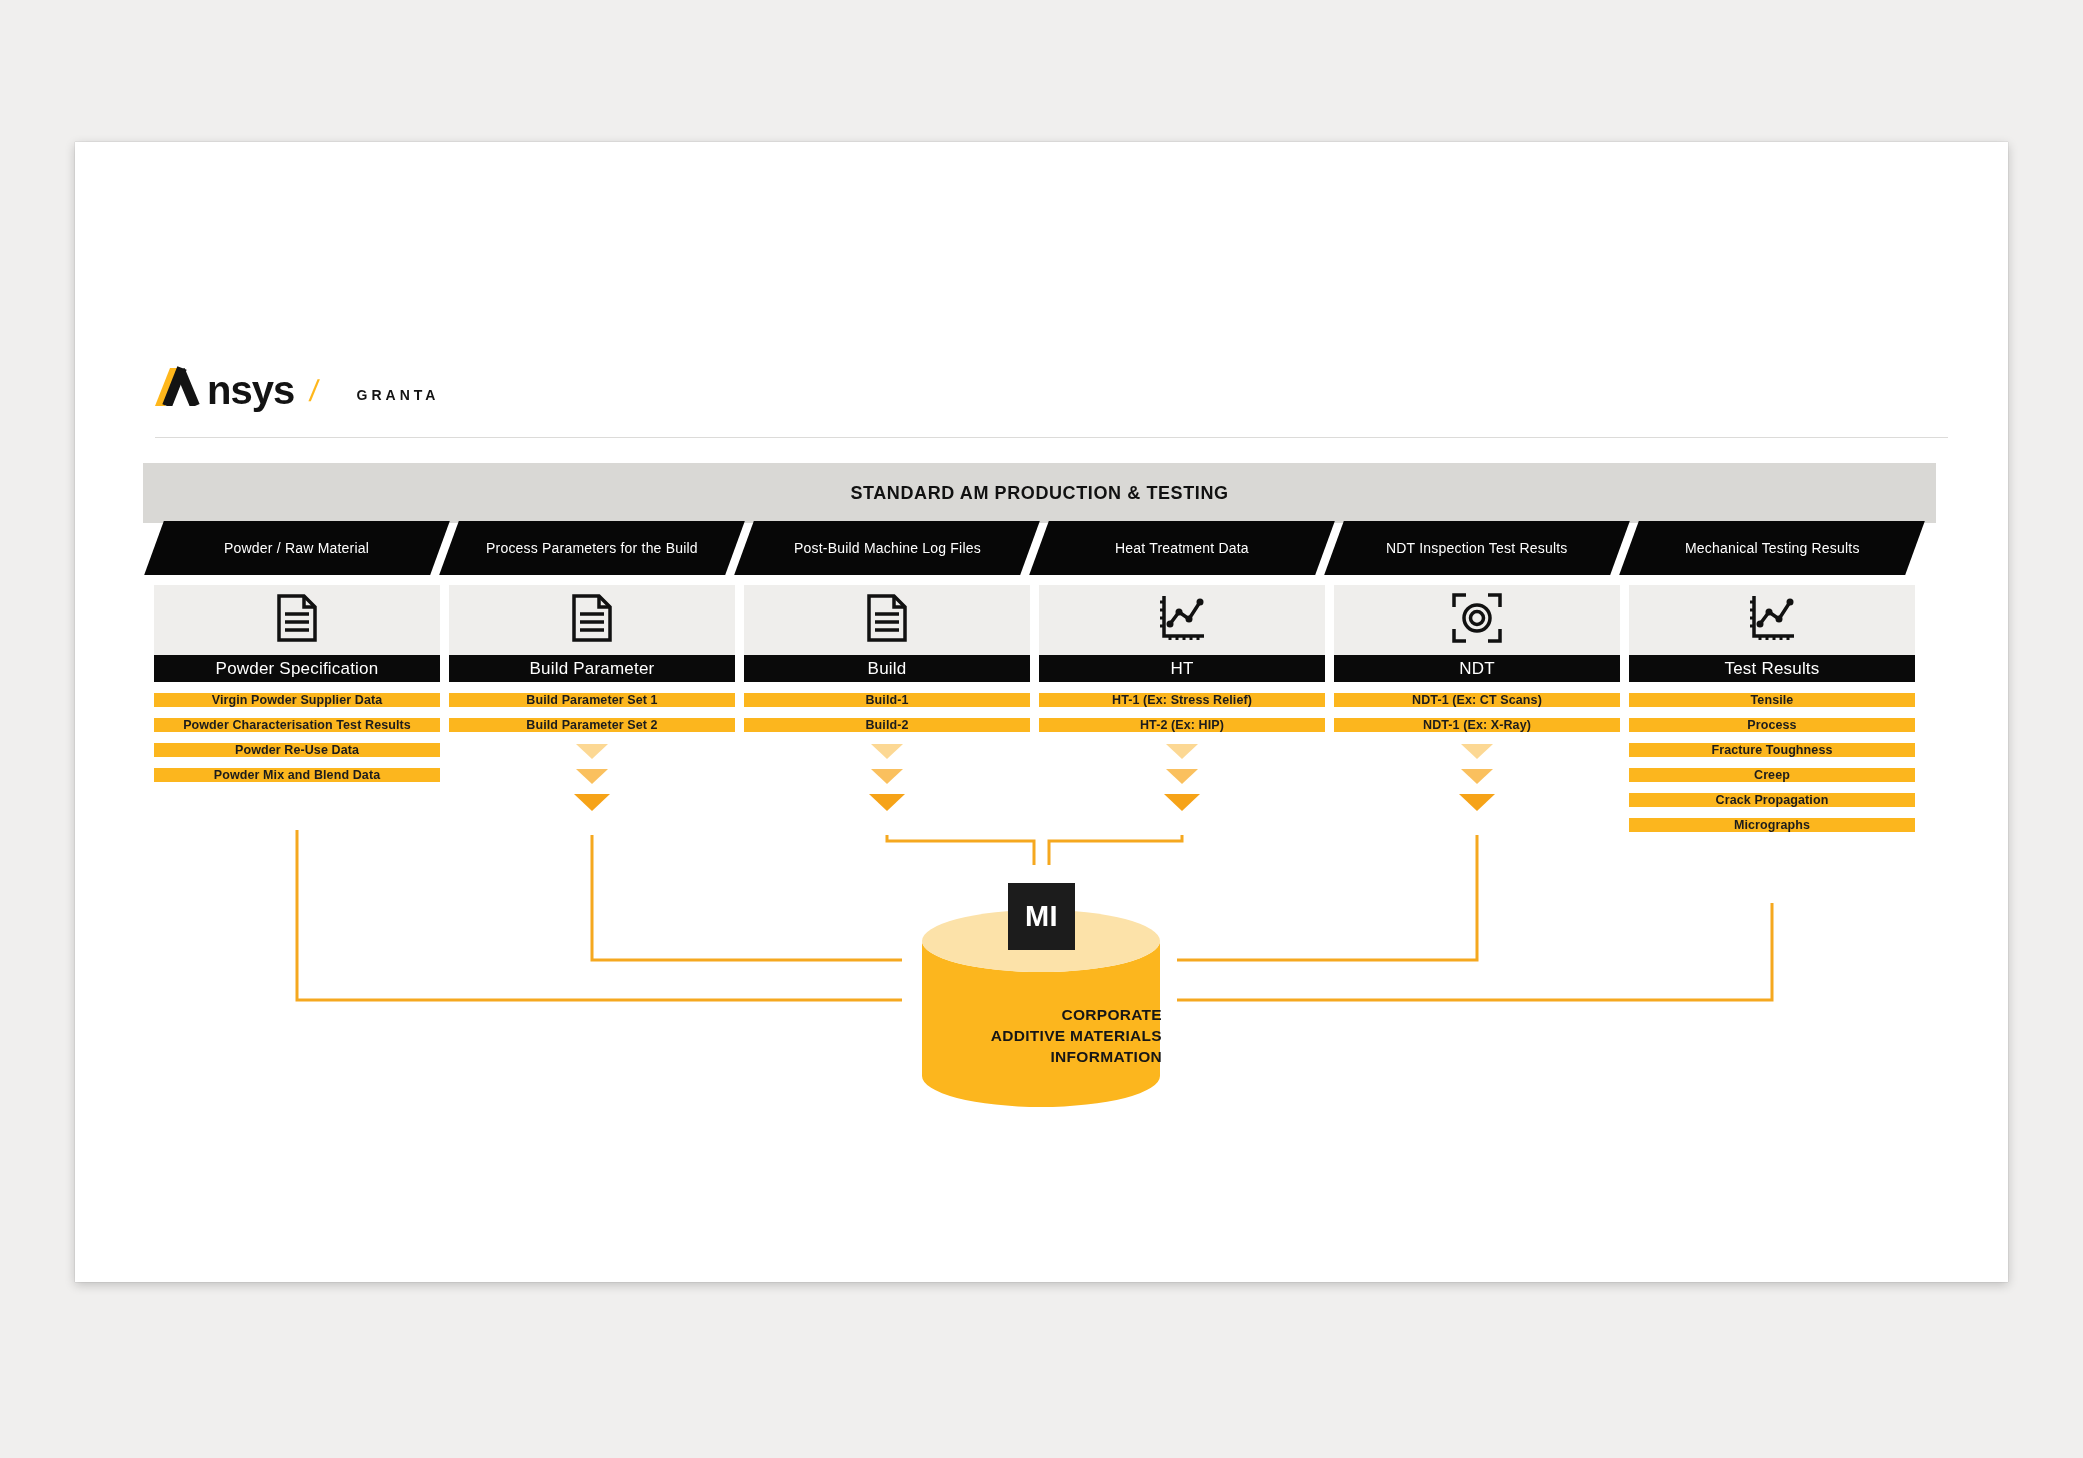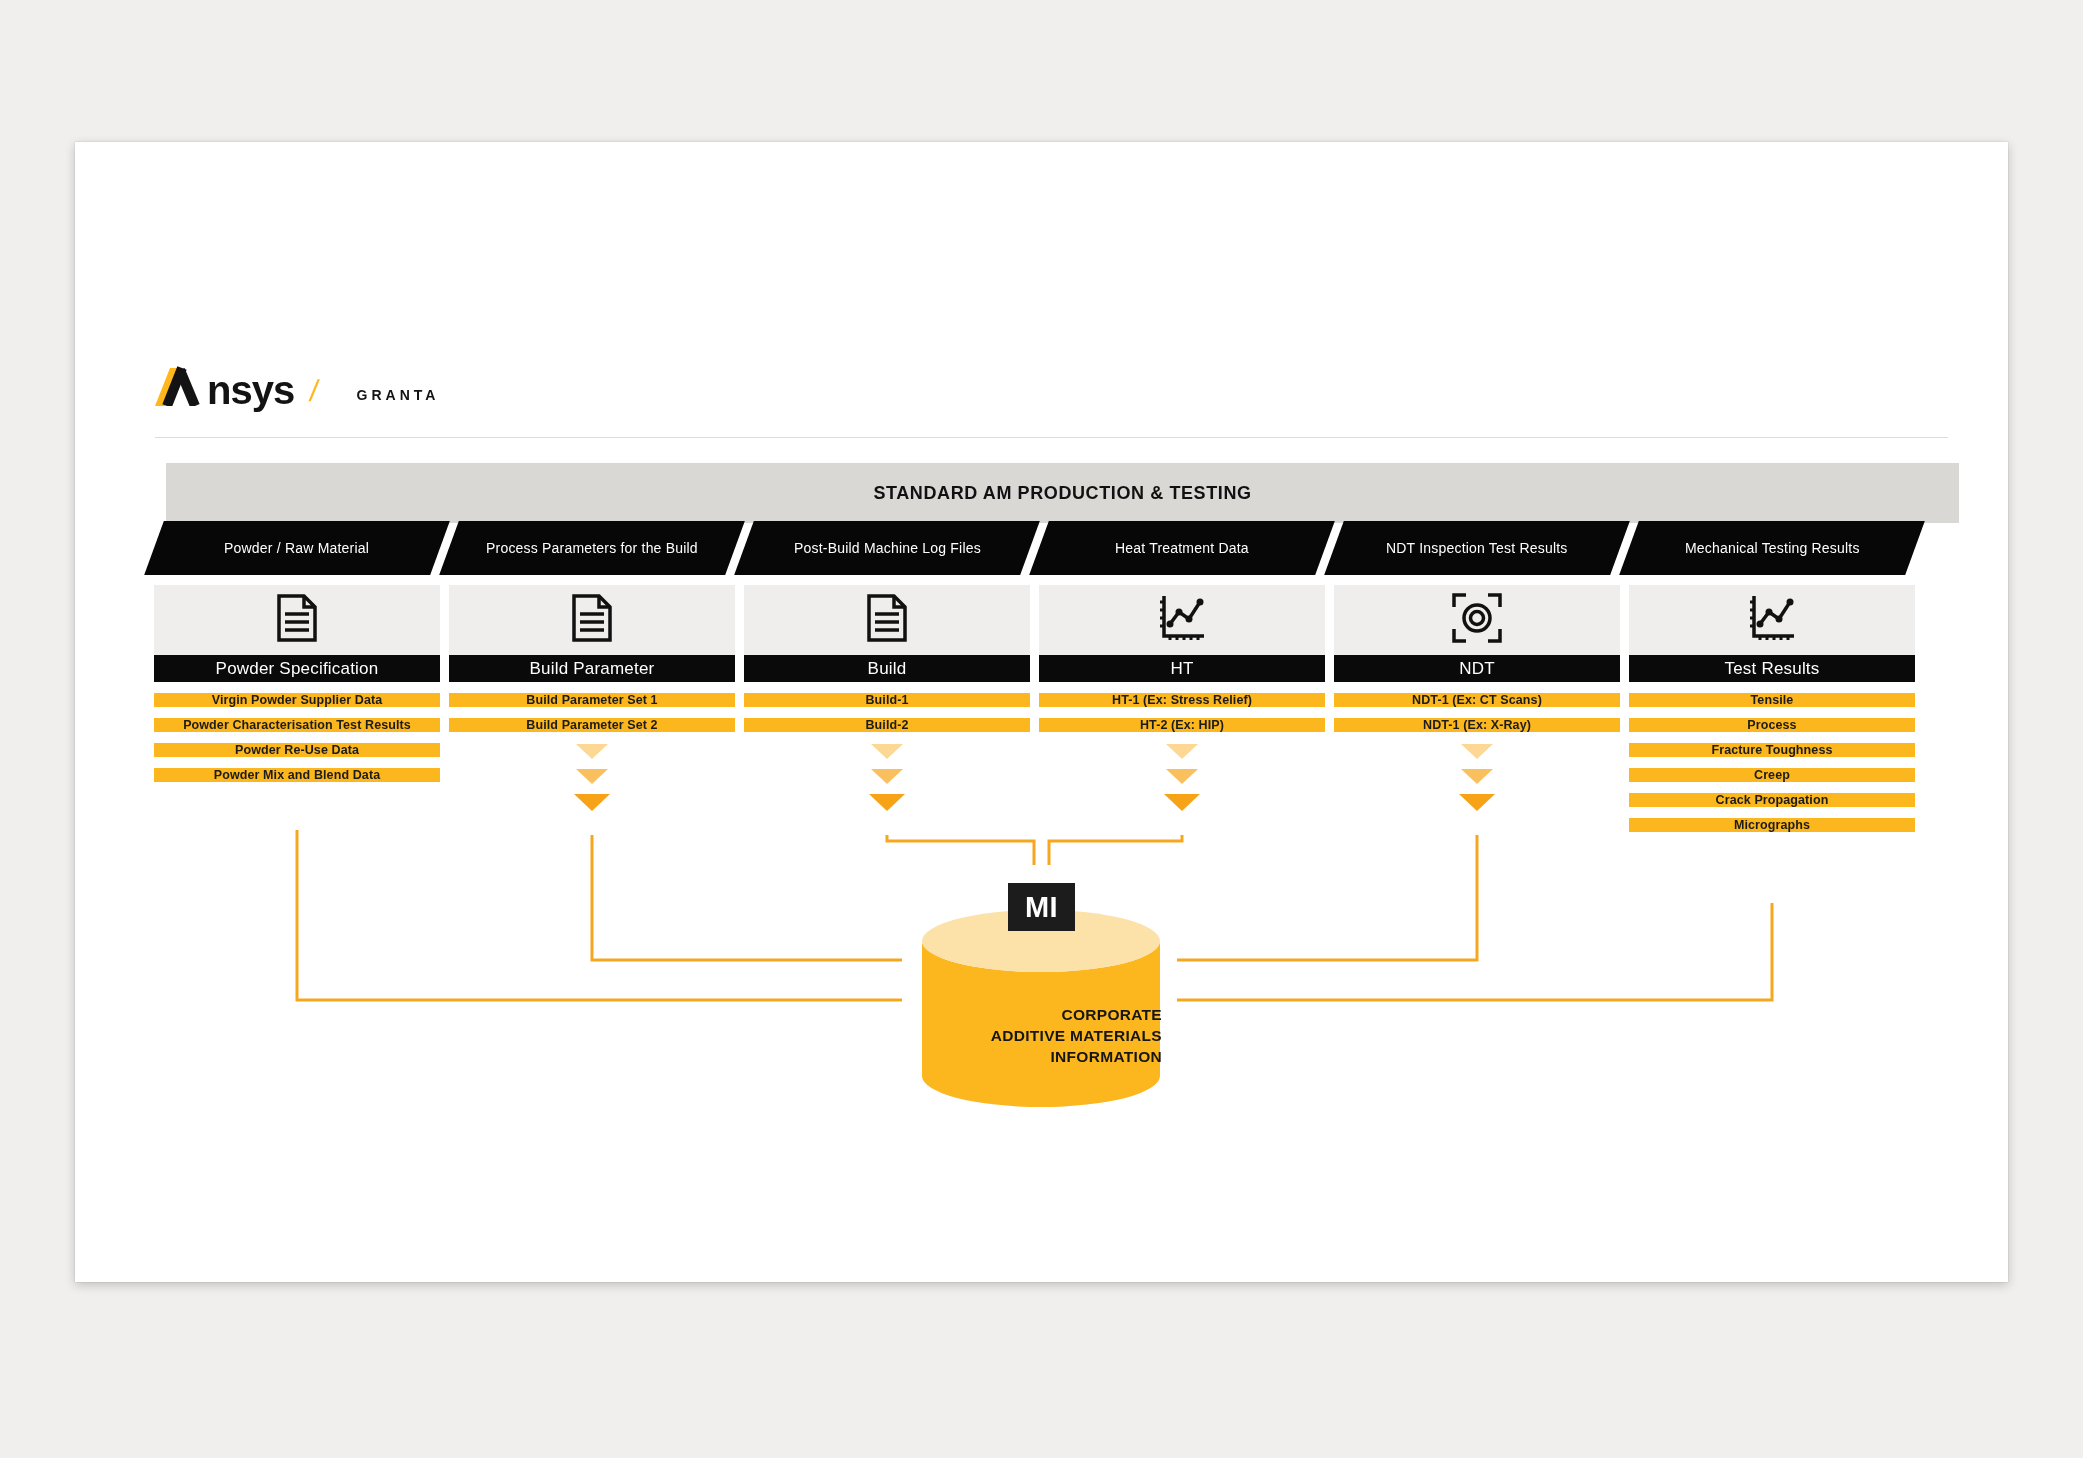--- a/index.html
+++ b/index.html
@@ -15,21 +15,21 @@
   }
   
   .logo{position:absolute;left:80px;top:222px;height:46px;display:flex;align-items:flex-end;}
   .logo-a{display:inline-block;margin-right:2px;}
   .logo-word{font-size:40px;font-weight:700;color:#131313;letter-spacing:-1px;line-height:40px;}
   .logo-slash{font-size:30px;color:#ffb71b;font-weight:400;margin:0 14px 2px 16px;transform:skewX(-8deg);}
   .logo-sub{font-size:14px;font-weight:700;letter-spacing:4px;color:#131313;margin-bottom:7px;margin-left:24px;}
   .rule{position:absolute;left:80px;top:295px;width:1793px;height:1px;background:#dcdbd9;}
   
   .titlebar{
-    position:absolute;left:91px;top:321px;width:1793px;height:60px;background:#d9d8d5;
+    position:absolute;left:68px;top:321px;width:1793px;height:60px;background:#d9d8d5;
     display:flex;align-items:center;justify-content:center;
   }
   .titlebar span{font-size:18px;font-weight:700;letter-spacing:.6px;color:#111;}
   
   .columns{position:absolute;left:79px;top:379px;display:flex;gap:9px;}
   .col{width:286px;display:flex;flex-direction:column;}
   .col-hdr{
     height:54px;background:#070707;transform:skewX(-20deg);
     display:flex;align-items:center;justify-content:center;margin-bottom:10px;
   }
@@ -42,21 +42,21 @@
     display:flex;align-items:center;justify-content:center;
   }
   .bar span{font-size:12.5px;font-weight:700;color:#1c1c1c;letter-spacing:.1px;white-space:nowrap;}
   .tri{width:0;height:0;margin:0 auto;border-left:16px solid transparent;border-right:16px solid transparent;}
   .tri1{margin-top:12px;border-top:15px solid #fcd894;}
   .tri2{margin-top:10px;border-top:15px solid #fac05e;}
   .tri3{margin-top:10px;border-left:18px solid transparent;border-right:18px solid transparent;border-top:17px solid #f6a318;}
   
   .overlay{position:absolute;left:0;top:0;width:1933px;height:1140px;pointer-events:none;}
   .mi-badge{
-    position:absolute;left:933px;top:741px;width:67px;height:48px;background:#1c1c1c;
+    position:absolute;left:933px;top:741px;width:67px;height:67px;background:#1c1c1c;
     display:flex;align-items:center;justify-content:center;
   }
   .mi-badge span{color:#fff;font-weight:700;font-size:29px;letter-spacing:.5px;}
   .db-text{
     position:absolute;left:847px;top:862px;width:240px;text-align:right;
     font-size:15.5px;font-weight:700;line-height:21px;color:#161616;letter-spacing:.3px;
   }
 </style>
 </head>
 <body>

